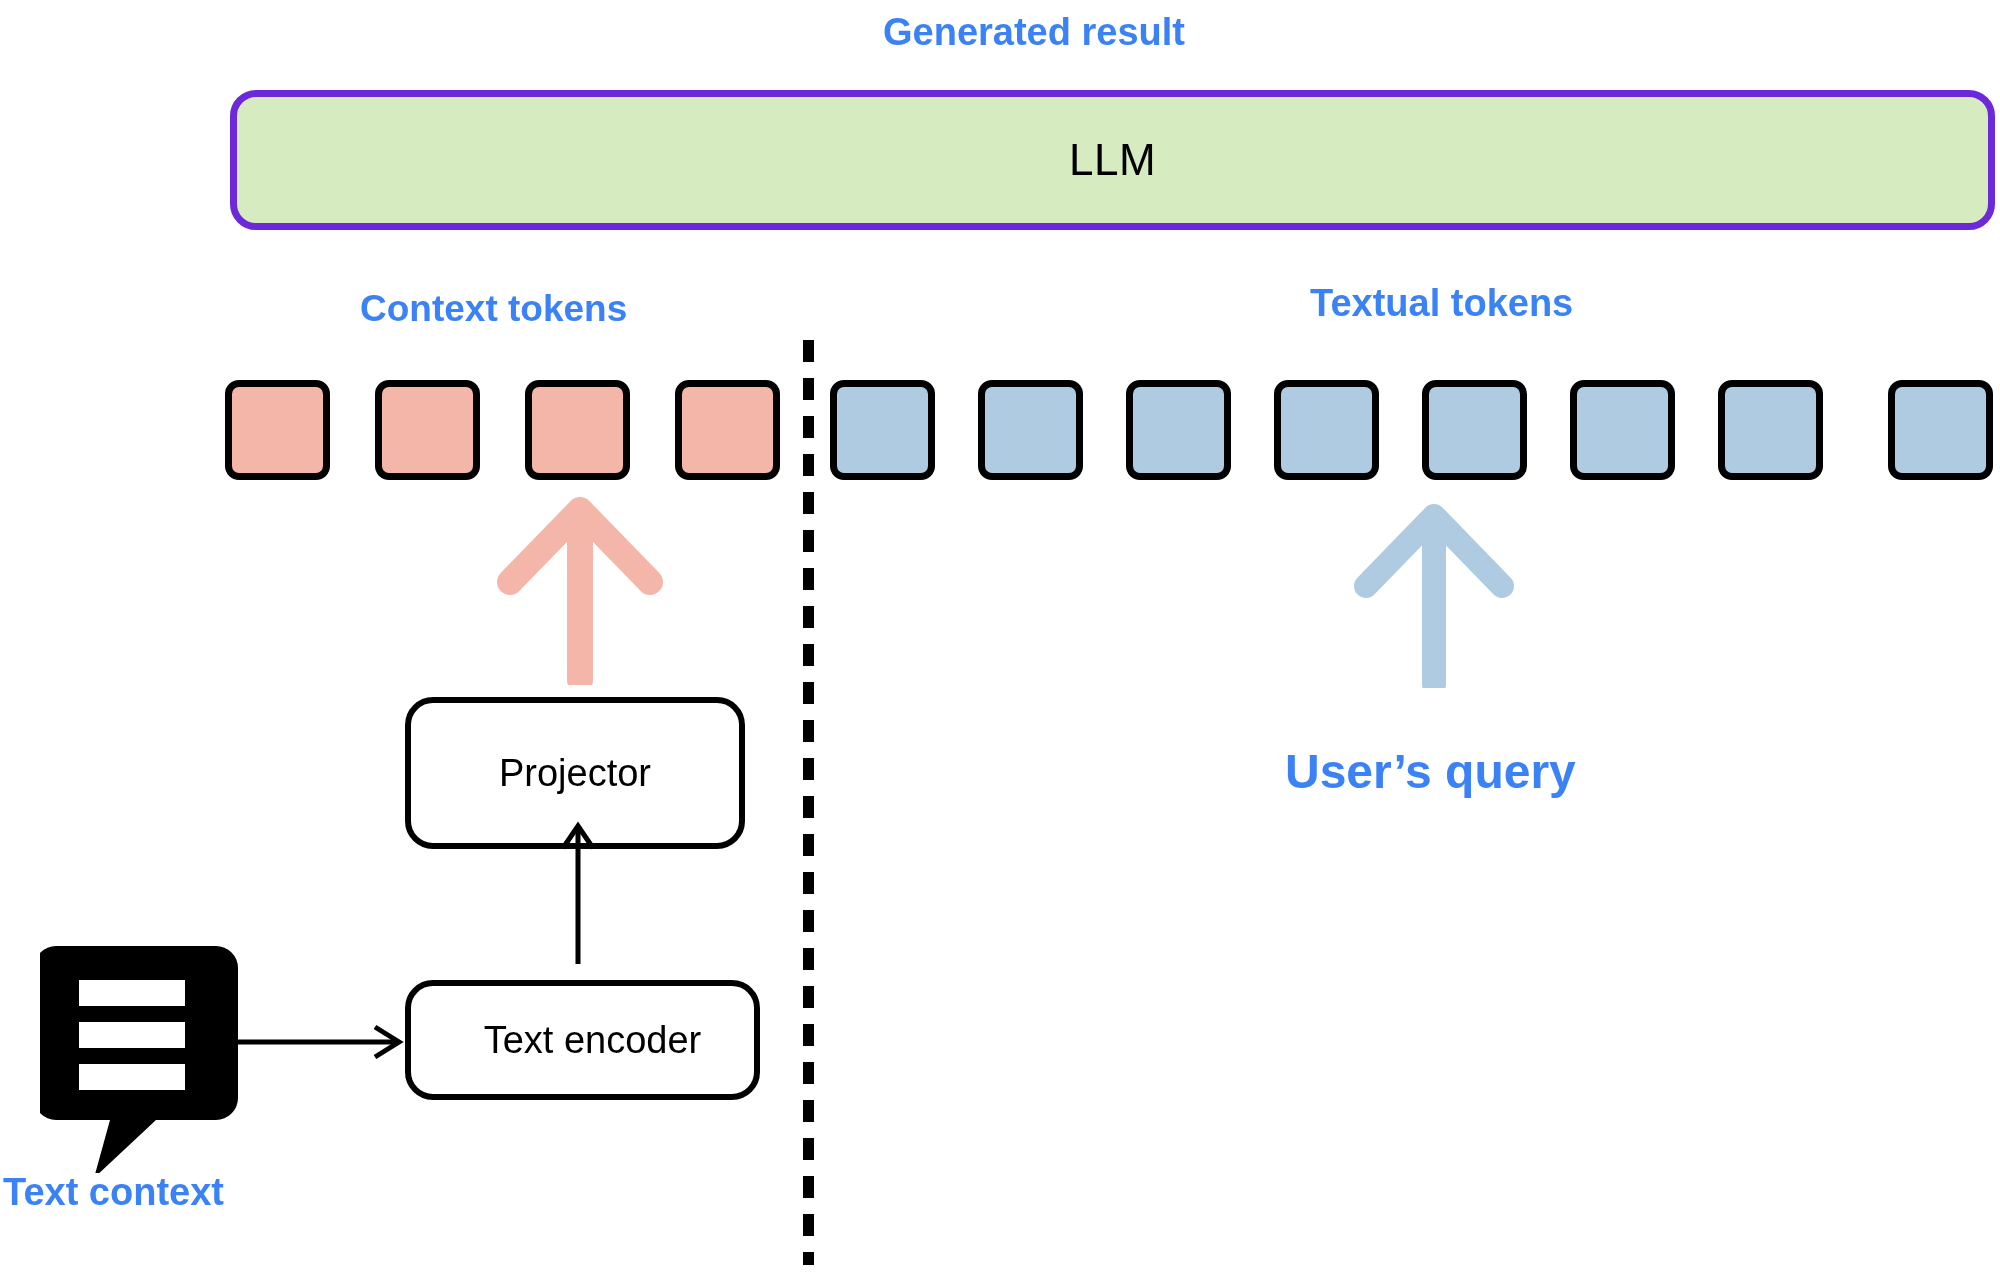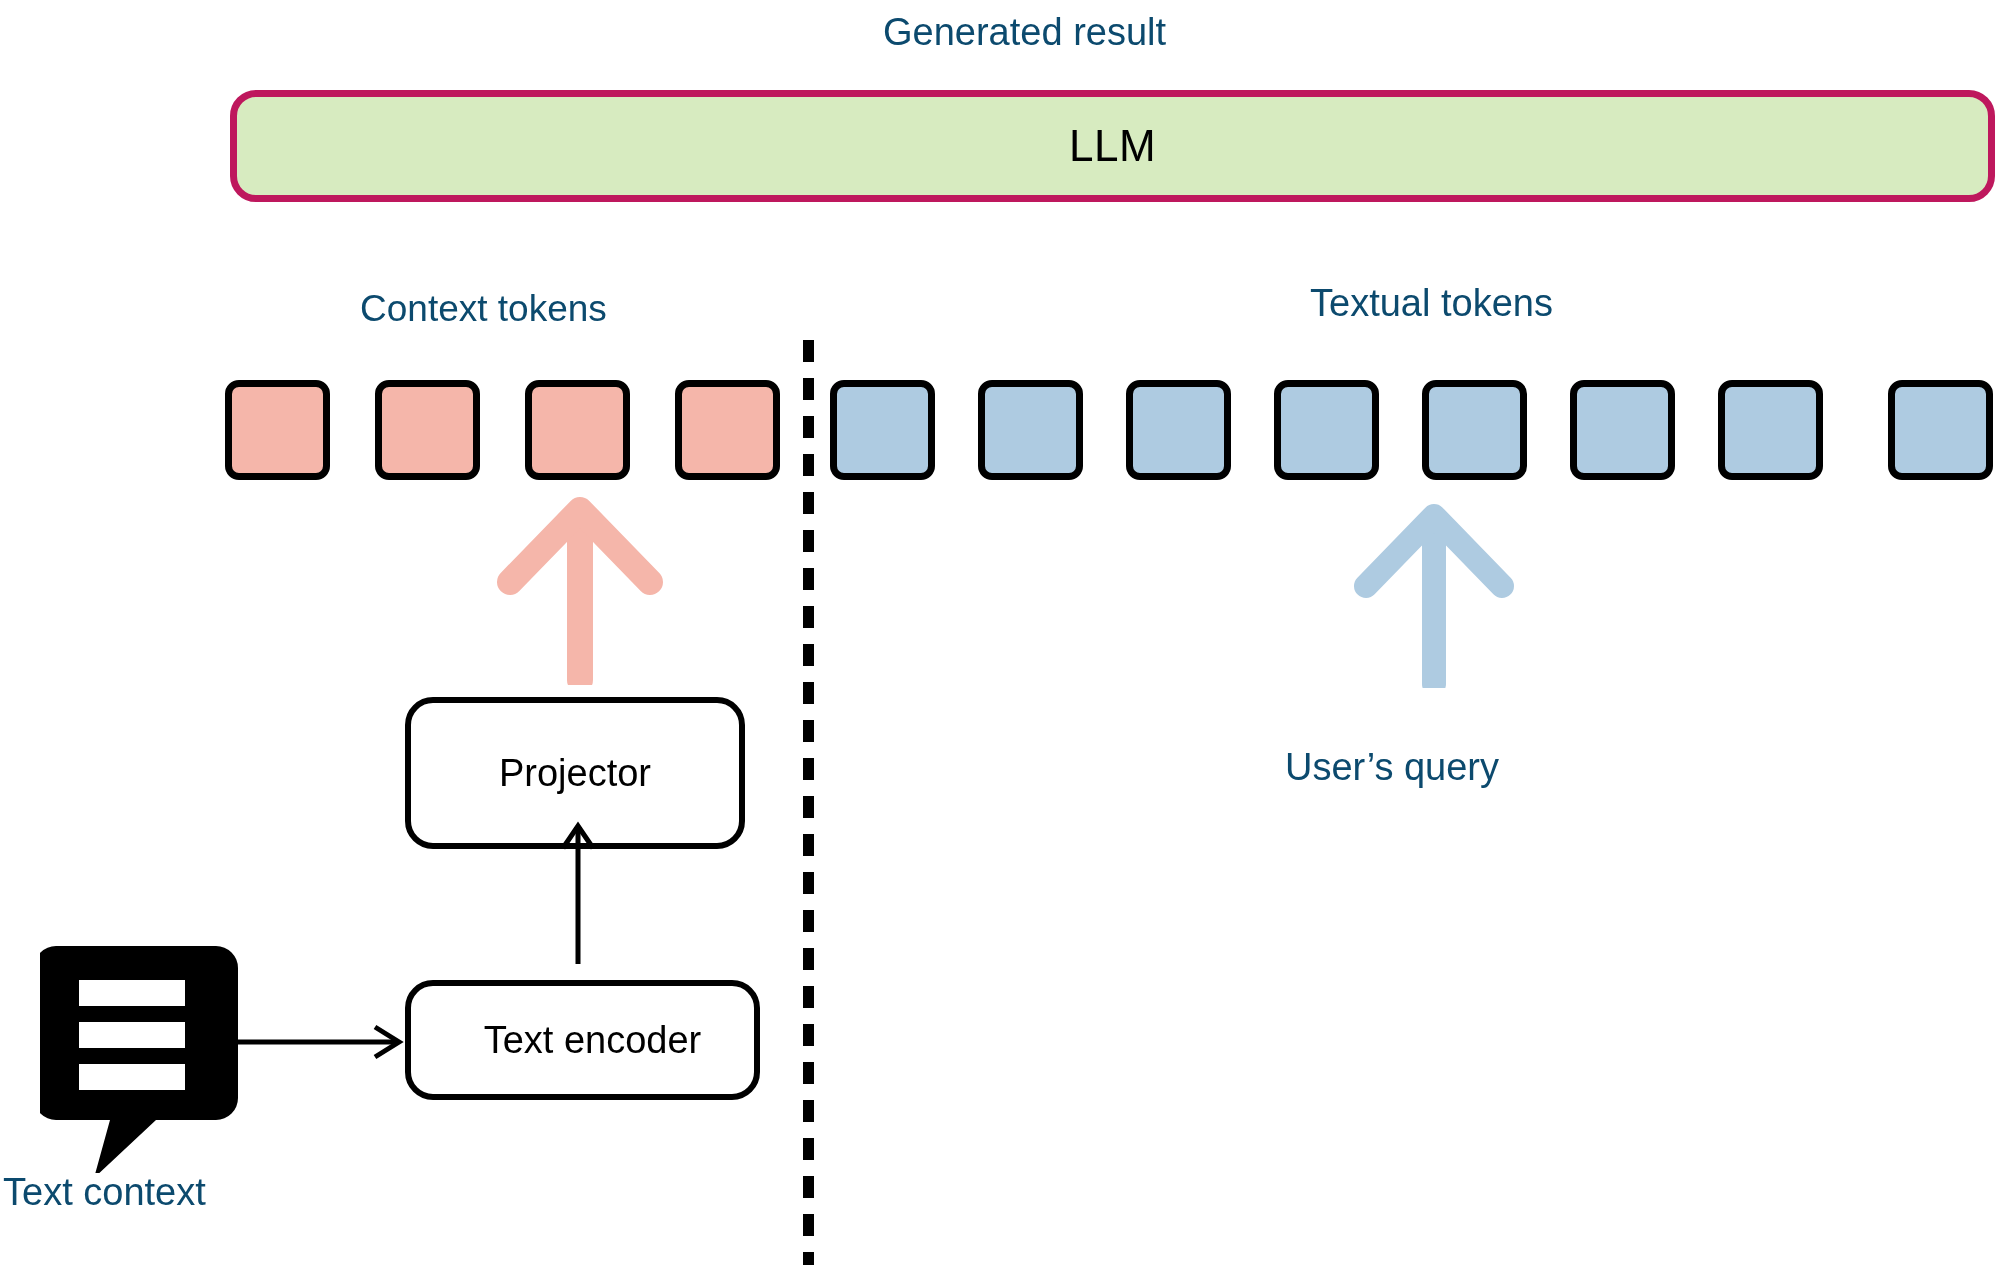--- a/index.html
+++ b/index.html
@@ -15,36 +15,36 @@
     position: relative;
     width: 2000px;
     height: 1274px;
     background: #ffffff;
     overflow: hidden;
   }
 
   
   .label {
     position: absolute;
-    color: #0c4a6e;
-    font-weight: 400;
+    color: #3b82f6;
+    font-weight: 700;
     white-space: nowrap;
     line-height: 1;
   }
 
   
   .llm-box {
     position: absolute;
     left: 230px;
     top: 90px;
     width: 1765px;
-    height: 112px;
+    height: 140px;
     box-sizing: border-box;
     background: #d7ebc0;
-    border: 7px solid #be185d;
+    border: 7px solid #6d28d9;
     border-radius: 26px;
     display: flex;
     align-items: center;
     justify-content: center;
   }
   .llm-text {
     font-size: 44px;
     color: #000000;
     letter-spacing: 0.5px;
   }
@@ -143,21 +143,21 @@
 
   <div class="fat-arrow" style="left:1348px; top:498px; width:172px; height:190px;">
     <svg width="172" height="190" viewBox="0 0 172 190">
       <g stroke="#aecbe1" stroke-width="24" stroke-linecap="round" fill="none">
         <line x1="86" y1="186" x2="86" y2="20"></line>
         <polyline points="18,88 86,18 154,88" stroke-linejoin="round"></polyline>
       </g>
     </svg>
   </div>
 
-  <div class="label" style="left:1285px; top:748px; font-size:38px;">User’s query</div>
+  <div class="label" style="left:1285px; top:748px; font-size:48px;">User’s query</div>
 
   <div class="wbox" style="left:405px; top:697px; width:340px; height:152px;">
     <span class="wbox-text">Projector</span>
   </div>
 
   <div class="thin-arrow" style="left:557px; top:820px; width:44px; height:144px;">
     <svg width="44" height="144" viewBox="0 0 44 144">
       <g stroke="#000000" stroke-width="5" fill="none">
         <line x1="21" y1="144" x2="21" y2="8"></line>
         <polyline points="6,28 21,6 36,28" stroke-linejoin="miter"></polyline>

